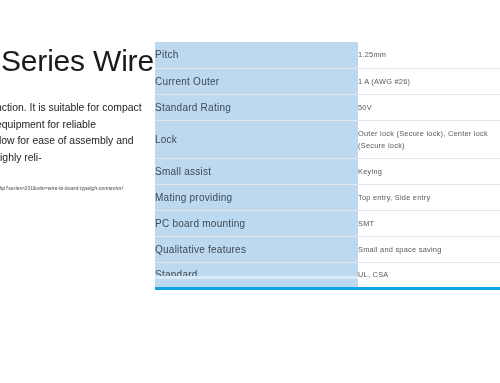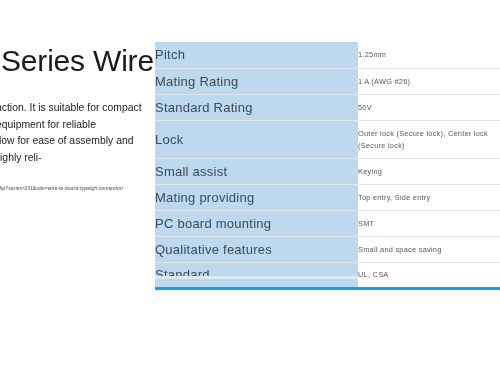--- a/index.html
+++ b/index.html
@@ -99,21 +99,21 @@
     vertical-align: middle;
     padding: 0;
     border-bottom: 1px solid #e2e6ea;
   }
   .spec-table tr:last-child td { border-bottom: 3px solid #0ea5e9; }
 
   .cell-label {
     width: 203px;
     background: #bcd9ef;
     color: #3e4a55;
-    font-size: 13px;
+    font-size: 10px;
     letter-spacing: 0.25px;
     padding: 0 0 0 30px;
     height: 26px;
     box-sizing: border-box;
     border-bottom: 1px solid #a9cde8;
   }
 
   .cell-value {
     background: #ffffff;
     color: #55595e;
@@ -162,21 +162,21 @@
 
   <table class="spec-table">
     <tbody>
         <tr>
           <td class="cell-label">Pitch</td>
           <td class="cell-value">
             <span class="line">1.25mm</span>
           </td>
         </tr>
         <tr>
-          <td class="cell-label">Mating Rating</td>
+          <td class="cell-label">Current Outer</td>
           <td class="cell-value">
             <span class="line">1 A (AWG #26)</span>
           </td>
         </tr>
         <tr>
           <td class="cell-label">Standard Rating</td>
           <td class="cell-value">
             <span class="line">50V</span>
           </td>
         </tr>

